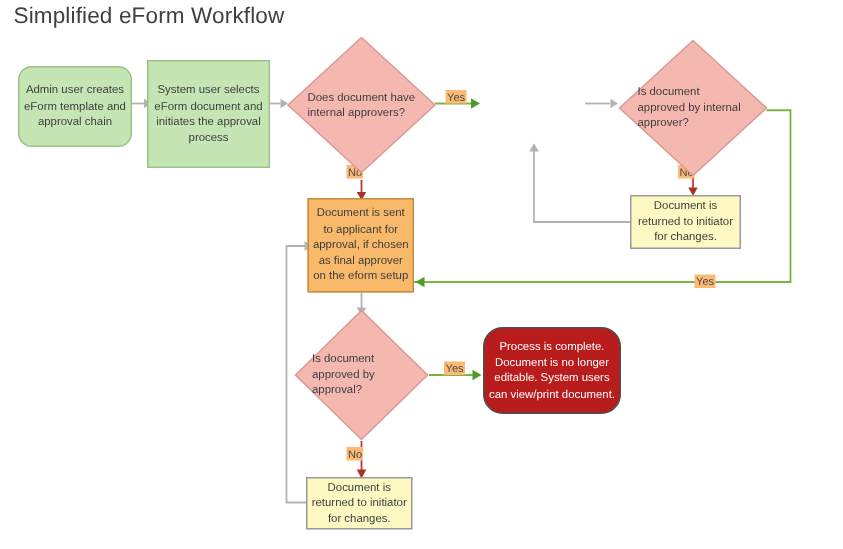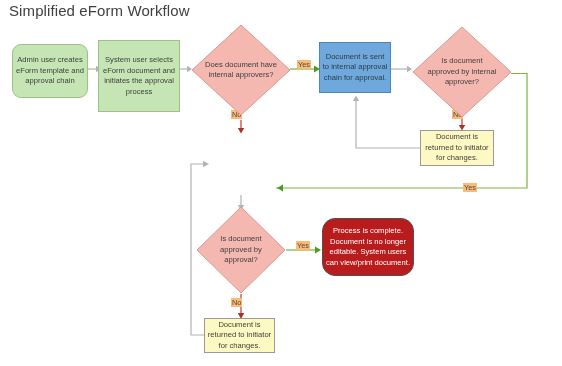--- a/index.html
+++ b/index.html
@@ -79,21 +79,20 @@
     position: absolute;
     inset: 0;
   }
   .diamond-shape svg { display: block; width: 100%; height: 100%; }
   .diamond-label {
     position: absolute;
     inset: 0;
     display: flex;
     align-items: center;
     justify-content: center;
-    text-align: center;
     font-size: 7.6px;
     line-height: 10.5px;
     color: #3d3d3d;
     white-space: pre-line;
     pointer-events: none;
   }
   
   .edge {
     position: absolute;
   }
@@ -219,37 +218,37 @@
 
   <div class="diamond-wrap" style="left:191px; top:24px; width:100px; height:92px;">
     <div class="diamond-shape">
       <svg viewBox="0 0 100 92" preserveAspectRatio="none">
         <polygon points="50,1 99,46 50,91 1,46" fill="#f4b8b0" stroke="#d99a92" stroke-width="1"></polygon>
       </svg>
     </div>
     <div class="diamond-label" style="padding:0 14px;">Does document have internal approvers?</div>
   </div>
 
-  <div class="node rect-blue" style="left:319px; top:42px; width:72px; height:51px;">
-    <span class="txt">Document is sent to internal approval chain for approval.</span>
-  </div>
 
   <div class="diamond-wrap" style="left:412px; top:26px; width:100px; height:92px;">
     <div class="diamond-shape">
       <svg viewBox="0 0 100 92" preserveAspectRatio="none">
         <polygon points="50,1 99,46 50,91 1,46" fill="#f4b8b0" stroke="#d99a92" stroke-width="1"></polygon>
       </svg>
     </div>
     <div class="diamond-label" style="padding:0 13px;">Is document approved by internal approver?</div>
   </div>
 
   <div class="node rect-white" style="left:420px; top:130px; width:74px; height:36px;">
     <span class="txt">Document is returned to initiator for changes.</span>
   </div>
 
+  <div class="node rect-orange" style="left:205px; top:132px; width:71px; height:63px;">
+    <span class="txt">Document is sent to applicant for approval,  if chosen as final approver on the eform setup</span>
+  </div>
 
   <div class="diamond-wrap" style="left:196px; top:206px; width:90px; height:88px;">
     <div class="diamond-shape">
       <svg viewBox="0 0 90 88" preserveAspectRatio="none">
         <polygon points="45,1 89,44 45,87 1,44" fill="#f4b8b0" stroke="#d99a92" stroke-width="1"></polygon>
       </svg>
     </div>
     <div class="diamond-label" style="padding:0 12px;">Is document approved by approval?</div>
   </div>
 

